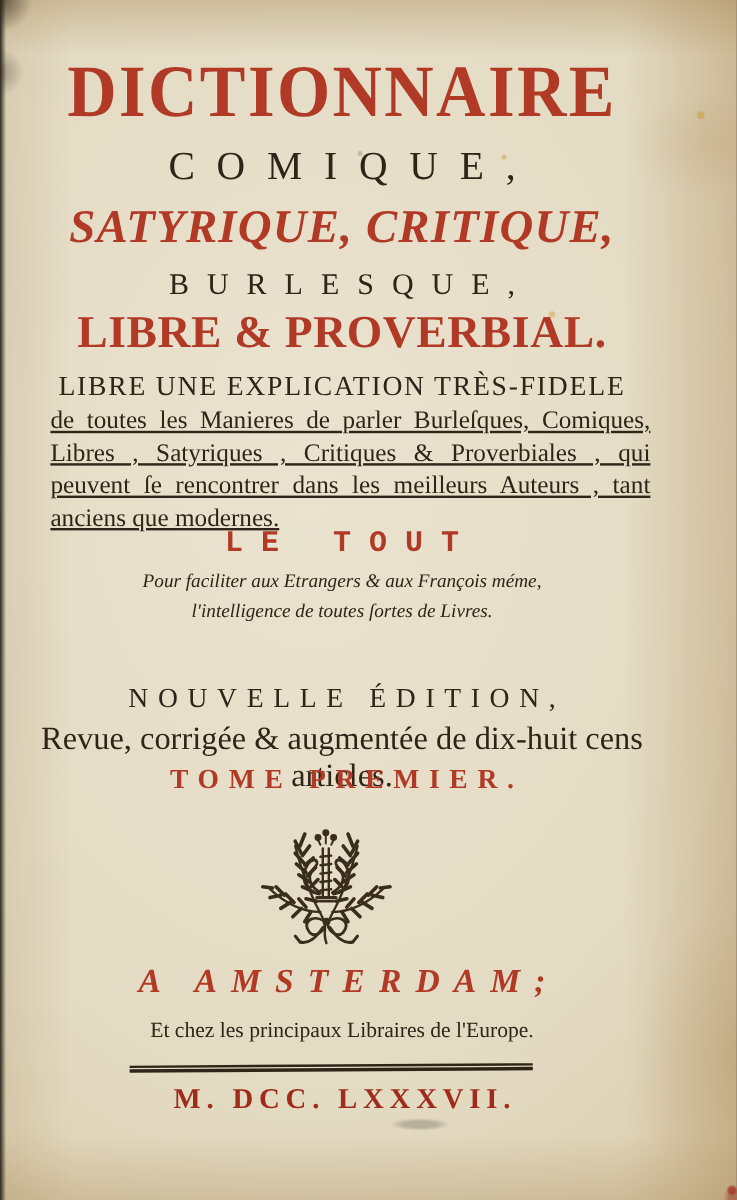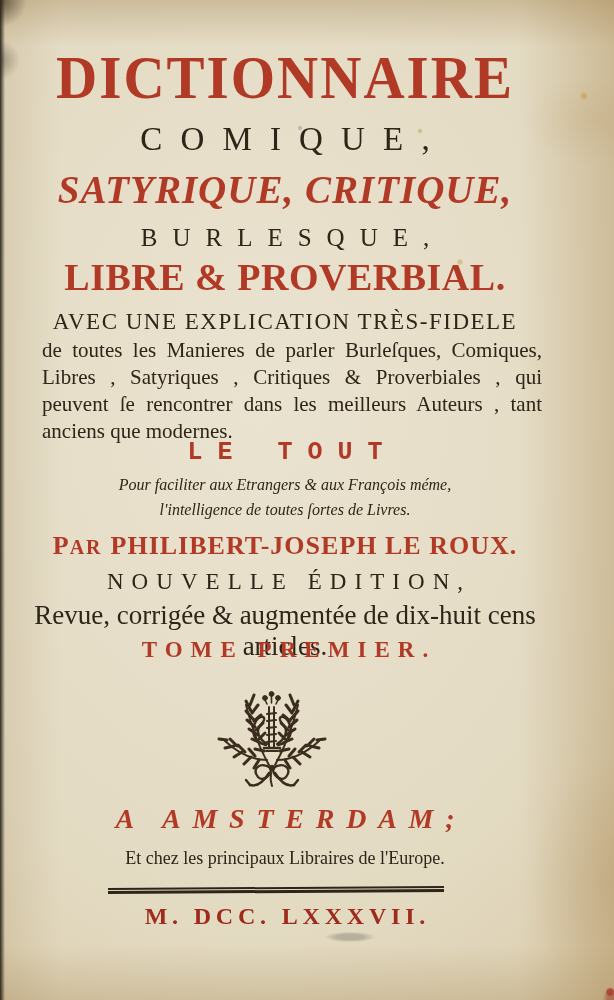--- a/index.html
+++ b/index.html
@@ -33,21 +33,21 @@
   .line { position:absolute; left:15px; width:540px; text-align:center; color:var(--ink); }
   .t-main       { top:44px;  font-size:57px; font-weight:bold; letter-spacing:2px;
                   transform:scaleY(1.08); color:var(--red1); }
   .t-comique    { top:121px; font-size:33px; letter-spacing:.55em; text-indent:.55em; }
   .t-satyrique  { top:167px; font-size:39px; font-weight:bold; letter-spacing:1px; color:var(--red1);font-style:italic; }
   .t-burlesque  { top:224px; font-size:25px; letter-spacing:.6em; text-indent:.6em; }
   .t-libre      { top:255px; font-size:38px; font-weight:bold; letter-spacing:.5px; color:var(--red1); }
   .t-avec       { top:309px; font-size:23px; letter-spacing:1.5px; }
   .exp-block    { position:absolute; top:337px; left:42px; width:500px;
                   font-size:21px; line-height:27px; color:var(--ink); }
-  .exp-line     { text-align:justify; text-align-last:justify; white-space:nowrap; }
+  .exp-line     { text-align:justify; text-align-last:justify; white-space:nowrap;text-decoration:underline; }
   .exp-line.last{ text-align-last:left; }
   .t-letout     { top:438px; font-size:25px; font-weight:bold; letter-spacing:.6em; text-indent:.6em; color:var(--red1);font-family:Liberation Mono, monospace; }
   .motto        { top:472px; font-size:16px; font-style:italic; line-height:25px; }
   .t-author     { top:531px; font-size:26px; font-weight:bold; letter-spacing:1px; color:var(--red1); }
   .t-author .sc { font-size:20px; letter-spacing:2px; margin-right:8px; }
   .t-nouvelle   { top:569px; font-size:23px; letter-spacing:.35em; text-indent:.35em; }
   .t-revue      { top:600px; font-size:27px; }
   .t-tome       { top:637px; font-size:23px; font-weight:bold; letter-spacing:.35em; text-indent:.35em; color:var(--red1); }
   .ornament     { position:absolute; top:683px; left:211px; width:122px; height:112px; }
   .t-city       { top:803px; font-size:28px; font-weight:bold; font-style:italic;
@@ -62,36 +62,35 @@
 <body>
 
 <div class="page" style="--red1: #b13a26; --red2: #9e2b1b; --ink: #2e2418;">
 
   <div class="line t-main">DICTIONNAIRE</div>
   <div class="line t-comique">COMIQUE,</div>
   <div class="line t-satyrique">SATYRIQUE, CRITIQUE,</div>
   <div class="line t-burlesque">BURLESQUE,</div>
   <div class="line t-libre">LIBRE &amp; PROVERBIAL.</div>
 
-  <div class="line t-avec">AVEC UNE EXPLICATION TRÈS-FIDELE</div>
+  <div class="line t-avec">LIBRE UNE EXPLICATION TRÈS-FIDELE</div>
 
   <div class="exp-block">
     <div class="exp-line">de toutes les Manieres de parler Burleſques, Comiques,</div>
     <div class="exp-line">Libres , Satyriques , Critiques &amp; Proverbiales , qui</div>
     <div class="exp-line">peuvent ſe rencontrer dans les meilleurs Auteurs , tant</div>
     <div class="exp-line last">anciens que modernes.</div>
   </div>
 
   <div class="line t-letout">LE TOUT</div>
   <div class="line motto">
     <div>Pour faciliter aux Etrangers &amp; aux François méme,</div>
     <div>l'intelligence de toutes ſortes de Livres.</div>
   </div>
 
-  <div class="line t-author"><span>P</span><span class="sc">AR</span><span>PHILIBERT-JOSEPH LE ROUX.</span></div>
 
   <div class="line t-nouvelle">NOUVELLE ÉDITION,</div>
   <div class="line t-revue">Revue, corrigée &amp; augmentée de dix-huit cens articles.</div>
   <div class="line t-tome">TOME PREMIER.</div>
 
   <svg class="ornament" viewBox="0 0 122 112">
     <g stroke="#3a2d1e" fill="none" stroke-linecap="round">
 
       <path d="M58,82 C49,66 41,46 35,22" stroke-width="2"></path>
       <path d="M64,82 C73,66 81,46 87,22" stroke-width="2"></path>

